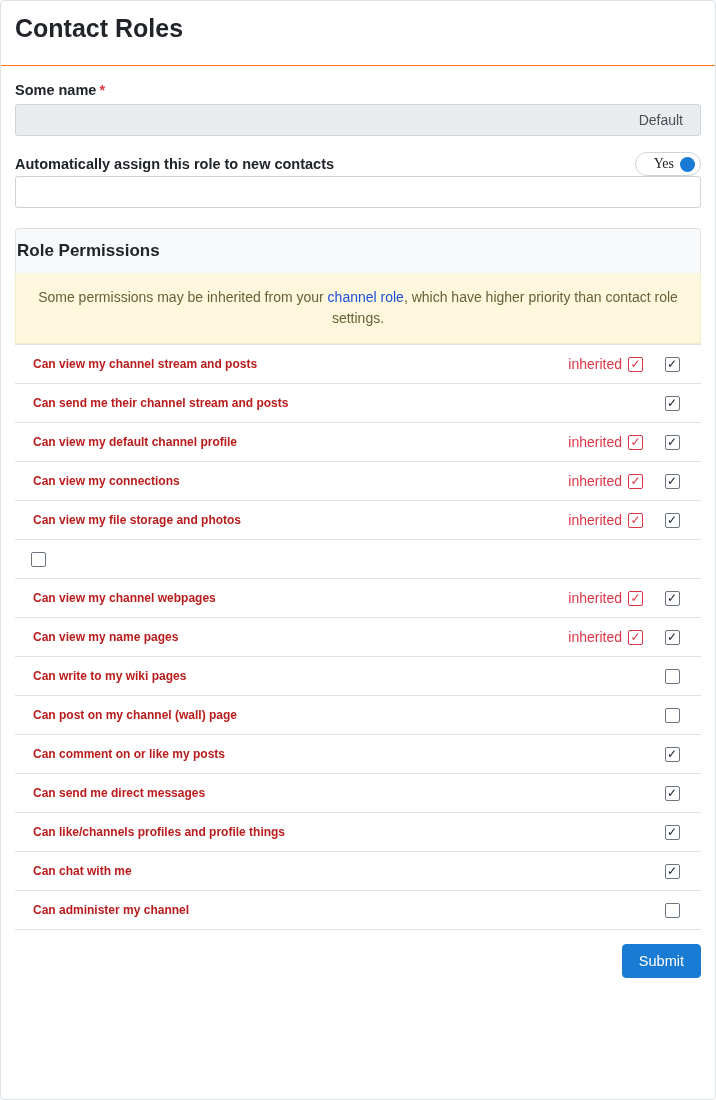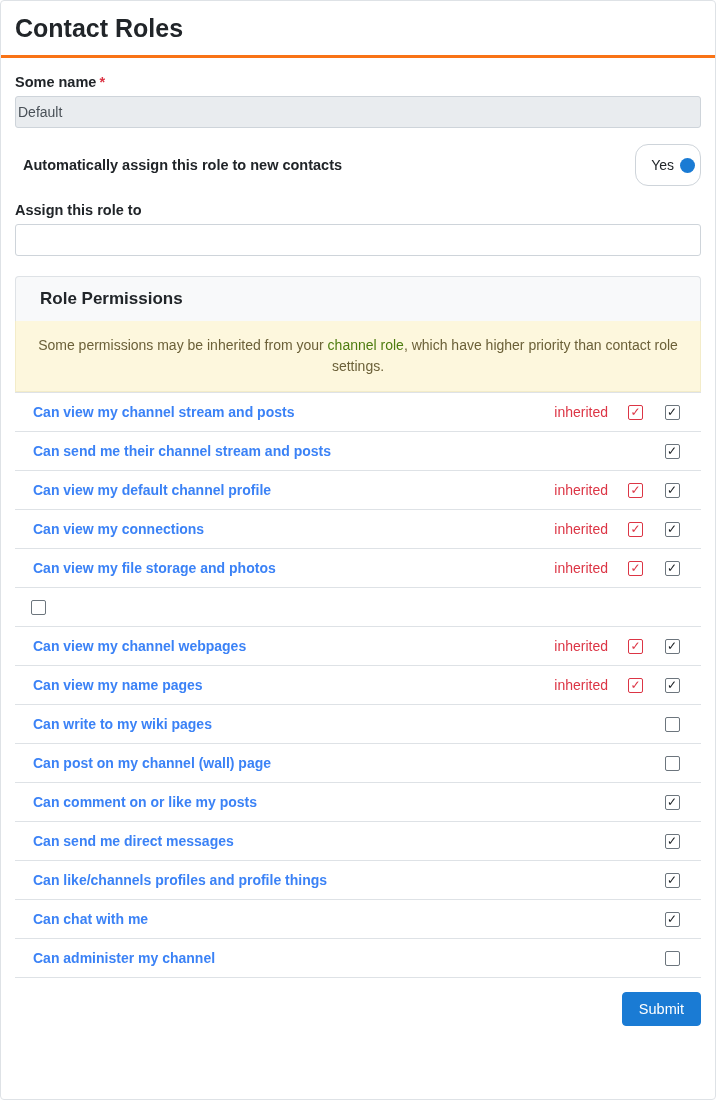--- a/index.html
+++ b/index.html
@@ -18,22 +18,22 @@
     width: 716px;
     min-height: 1100px;
     box-sizing: border-box;
     border: 1px solid #dee2e6;
     border-radius: 4px;
     background: #fff;
     display: flex;
     flex-direction: column;
   }
   .page-header {
-    padding: 12px 14px 12px 14px;
-    border-bottom: 3px solid #f97316;
+    padding: 12px 14px 22px 14px;
+    border-bottom: 1px solid #f97316;
   }
   .page-title {
     font-size: 25px;
     font-weight: bold;
     color: #212529;
     line-height: 1.2;
     margin: 0;
   }
   .body-wrap {
     padding: 0 14px;
@@ -47,118 +47,119 @@
   }
   .req-star {
     color: #dc3545;
     font-weight: bold;
     margin-left: 3px;
   }
   .text-input {
     box-sizing: border-box;
     width: 100%;
     height: 32px;
-    padding: 5px 2px;
+    padding: 5px 17px;
     font-size: 14px;
     font-family: "Liberation Sans", sans-serif;
     color: #495057;
     background: #e9ecef;
     border: 1px solid #ced4da;
     border-radius: 3px;
     line-height: 20px;
+    text-align: right;
   }
   .text-input.editable {
     background: #ffffff;
   }
   .help-text {
     font-size: 12.5px;
     color: #6c757d;
     margin-top: 5px;
   }
   .toggle-row {
     display: flex;
     align-items: center;
     justify-content: space-between;
     margin-top: 16px;
-    margin-left: 8px;
   }
   .toggle-label {
     font-weight: bold;
     font-size: 14.5px;
     color: #212529;
   }
   .toggle {
     display: inline-flex;
     align-items: center;
     justify-content: flex-end;
     gap: 6px;
     width: 66px;
-    height: 42px;
+    height: 24px;
     box-sizing: border-box;
     padding: 0 5px 0 8px;
     border: 1px solid #ced4da;
     border-radius: 13px;
     background: #ffffff;
     font-size: 14px;
     color: #212529;
     cursor: pointer;
+    font-family: Liberation Serif, serif;
   }
   .toggle .knob {
     width: 15px;
     height: 15px;
     border-radius: 50%;
     background: #1a7bd4;
     display: inline-block;
   }
   .section-head {
     margin-top: 20px;
     background: #f8f9fa;
     border: 1px solid #dee2e6;
     border-bottom: none;
     border-radius: 4px 4px 0 0;
-    padding: 12px 24px;
+    padding: 12px 1px;
     font-size: 17px;
     font-weight: bold;
     color: #212529;
   }
   .notice {
     background: #fdf7dd;
     border: 1px solid #f3ecc9;
     border-top: none;
     color: #6b6038;
     font-size: 14px;
     line-height: 1.5;
     padding: 14px 18px;
     text-align: center;
   }
   .notice a {
-    color: #4d7c0f;
+    color: #1d4ed8;
     text-decoration: none;
   }
   .perm-list {
     border-top: 1px solid #dee2e6;
   }
   .perm-row {
     display: flex;
     align-items: center;
     border-bottom: 1px solid #dee2e6;
     min-height: 38px;
     padding: 0 6px 0 6px;
   }
   .perm-name {
     flex: 1 1 auto;
     font-weight: bold;
-    font-size: 14px;
-    color: #3b82f6;
+    font-size: 12px;
+    color: #b91c1c;
     padding: 10px 4px 10px 12px;
   }
   .perm-inherited {
     display: flex;
     align-items: center;
-    gap: 20px;
+    gap: 6px;
     color: #dc3545;
     font-size: 14px;
     padding-right: 12px;
     white-space: nowrap;
     text-align: right;
   }
   .cbox {
     width: 15px;
     height: 15px;
     box-sizing: border-box;
@@ -216,21 +217,20 @@
     <input class="text-input" type="text" readonly="" value="Default" style="">
 
     <div class="toggle-row">
       <div class="toggle-label">Automatically assign this role to new contacts</div>
       <div class="toggle">
         <span>Yes</span>
         <span class="knob"></span>
       </div>
     </div>
 
-    <div class="field-label">Assign this role to</div>
     <input class="text-input editable" type="text" value="" style="">
 
     <div class="section-head">Role Permissions</div>
 
     <div class="notice">
       <span>Some permissions may be inherited from your </span><a href="#">channel role</a><span>, which have higher priority than contact role settings.</span>
     </div>
 
     <div class="perm-list" id="perm-list">
         <div class="perm-row">

